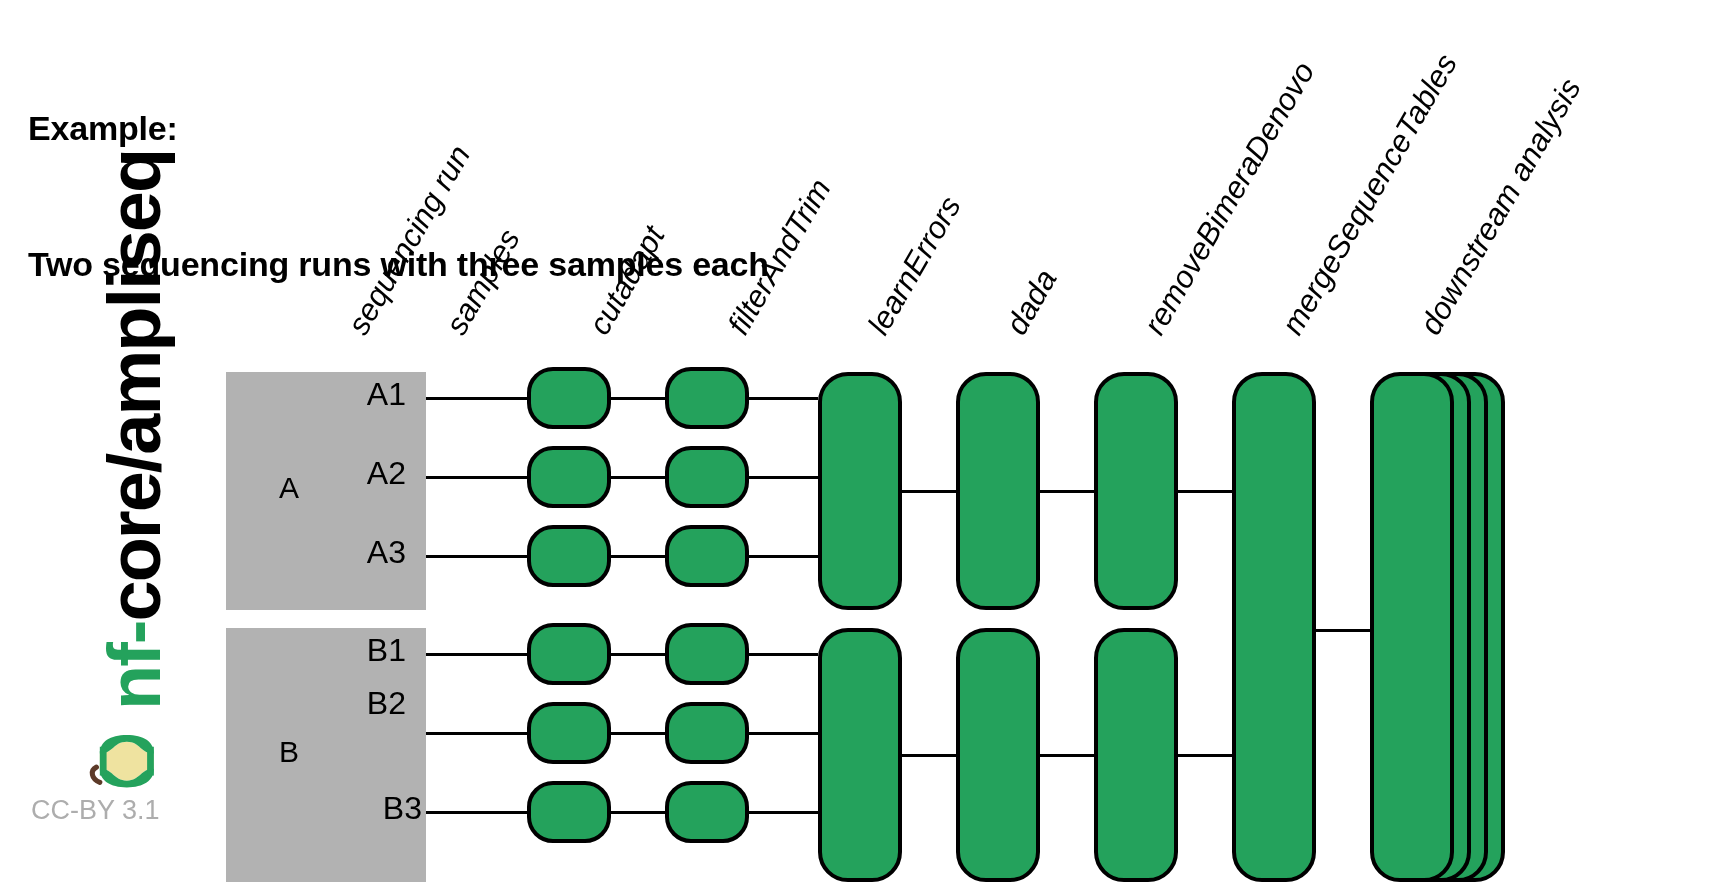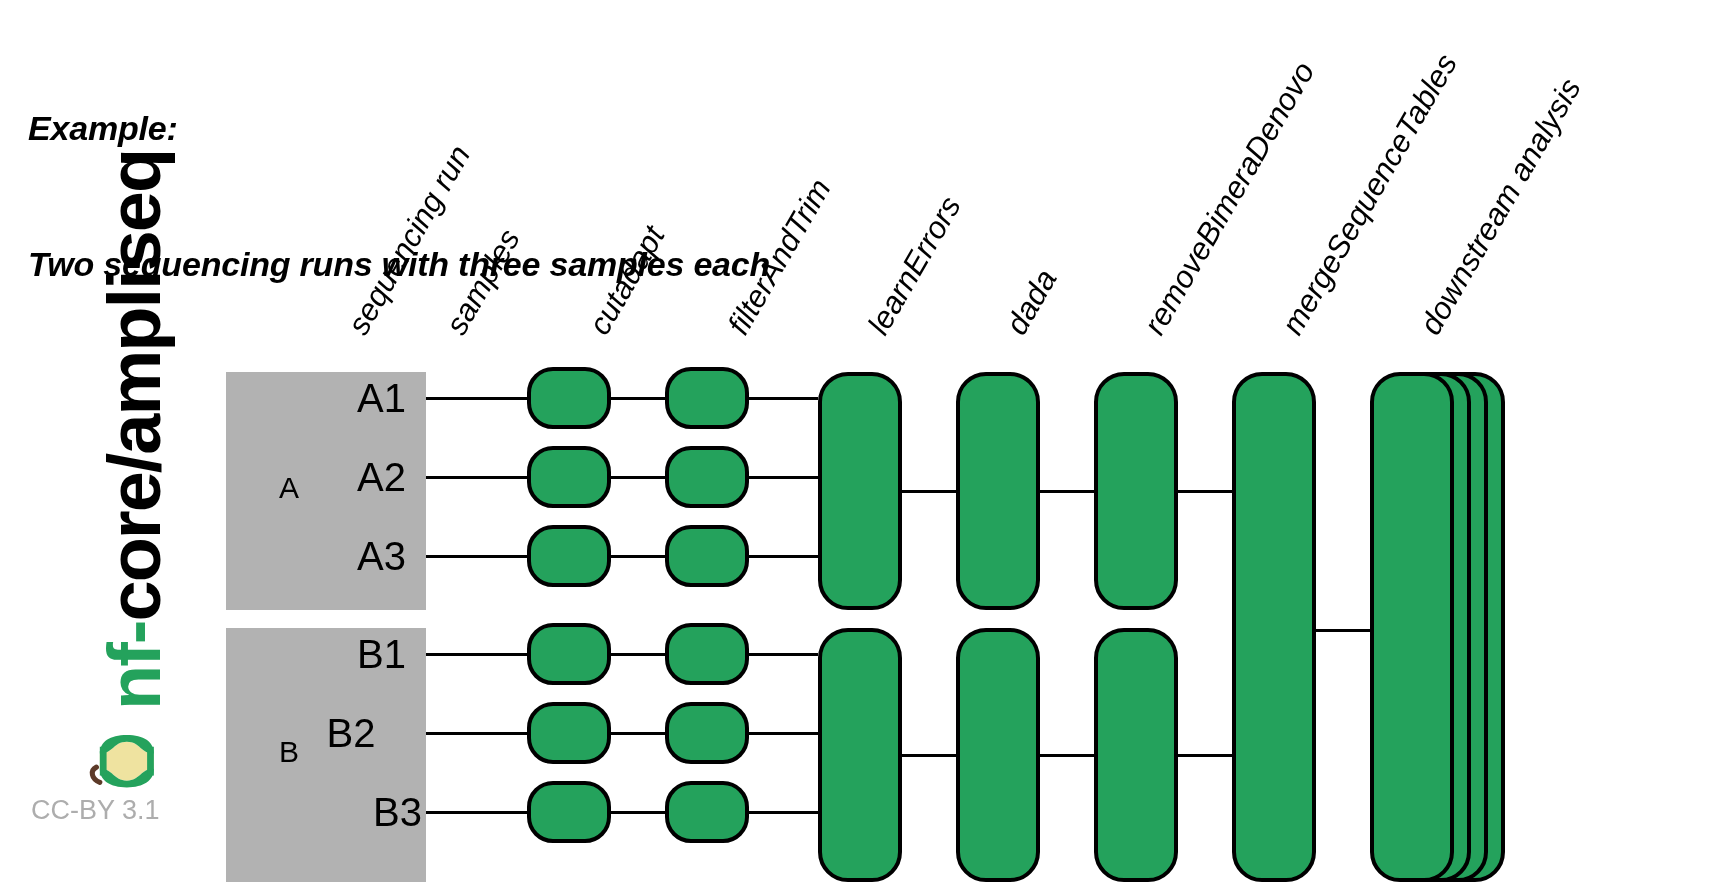--- a/index.html
+++ b/index.html
@@ -1,21 +1,21 @@
 <!DOCTYPE html>
 <html><head>
 <meta charset="utf-8">
 <style>
   html,body{margin:0;padding:0;background:#ffffff;}
   body{width:1719px;height:882px;position:relative;overflow:hidden;
        font-family:"Liberation Sans","DejaVu Sans",sans-serif;color:#000;}
 
   
   #title{position:absolute;left:28px;top:16px;font-size:34px;font-weight:bold;
-         line-height:1.33;letter-spacing:-0.2px;white-space:pre;font-style:italic;}
+         line-height:1.33;letter-spacing:-0.2px;white-space:pre;}
 
   
   .col-head{position:absolute;font-size:31px;font-style:italic;white-space:nowrap;
             transform-origin:left bottom;transform:rotate(-60deg);}
 
   
   #logo-wrap{position:absolute;left:0px;top:330px;width:190px;height:470px;}
   #logo-rot{position:absolute;left:-140px;top:160px;width:470px;height:150px;
             transform:rotate(-90deg);transform-origin:center center;
             display:flex;align-items:flex-end;gap:4px;}
@@ -26,21 +26,21 @@
   #logo-text .k{color:#000000;}
 
   
   #ccby{position:absolute;left:31px;top:795px;font-size:27px;color:#ADADAD;}
 
   
   #canvas{position:absolute;left:0;top:0;width:1719px;height:882px;}
 
   .grp-box{position:absolute;background:#B2B2B2;}
   .grp-label{position:absolute;font-size:30px;color:#000;text-align:center;}
-  .smp-label{position:absolute;font-size:40px;color:#000;text-align:right;}
+  .smp-label{position:absolute;font-size:32px;color:#000;text-align:right;}
 
   .wire{position:absolute;background:#000;height:3px;}
 
   .pill{position:absolute;background:#24A25C;border:4px solid #000;box-sizing:border-box;}
   .pill.small{border-radius:26px;}
   .pill.tall{border-radius:30px;}
 </style>
 </head>
 <body>
 
@@ -81,21 +81,21 @@
     <div class="col-head" style="left: 1306px; top: 305px;">mergeSequenceTables</div>
     <div class="col-head" style="left: 1444px; top: 305px;">downstream analysis</div>
     <div class="grp-box" style="left: 226px; top: 372px; width: 200px; height: 238px;"></div>
     <div class="grp-label" style="left: 254px; top: 471px; width: 70px;">A</div>
     <div class="smp-label" style="left: 296px; top: 376px; width: 110px;">A1</div>
     <div class="smp-label" style="left: 296px; top: 455px; width: 110px;">A2</div>
     <div class="smp-label" style="left: 296px; top: 534px; width: 110px;">A3</div>
     <div class="grp-box" style="left: 226px; top: 628px; width: 200px; height: 254px;"></div>
     <div class="grp-label" style="left: 254px; top: 735px; width: 70px;">B</div>
     <div class="smp-label" style="left: 296px; top: 632px; width: 110px;">B1</div>
-    <div class="smp-label" style="left: 296px; top: 711px; width: 110px; text-align: center;">B2</div>
+    <div class="smp-label" style="left: 296px; top: 685px; width: 110px;">B2</div>
     <div class="smp-label" style="left: 312px; top: 790px; width: 110px;">B3</div>
     <div class="wire" style="left: 426px; top: 396.5px; width: 101px;"></div>
     <div class="pill small" style="left: 527px; top: 367px; width: 84px; height: 62px;"></div>
     <div class="wire" style="left: 611px; top: 396.5px; width: 54px;"></div>
     <div class="pill small" style="left: 665px; top: 367px; width: 84px; height: 62px;"></div>
     <div class="wire" style="left: 749px; top: 396.5px; width: 69px;"></div>
     <div class="wire" style="left: 426px; top: 475.5px; width: 101px;"></div>
     <div class="pill small" style="left: 527px; top: 446px; width: 84px; height: 62px;"></div>
     <div class="wire" style="left: 611px; top: 475.5px; width: 54px;"></div>
     <div class="pill small" style="left: 665px; top: 446px; width: 84px; height: 62px;"></div>

